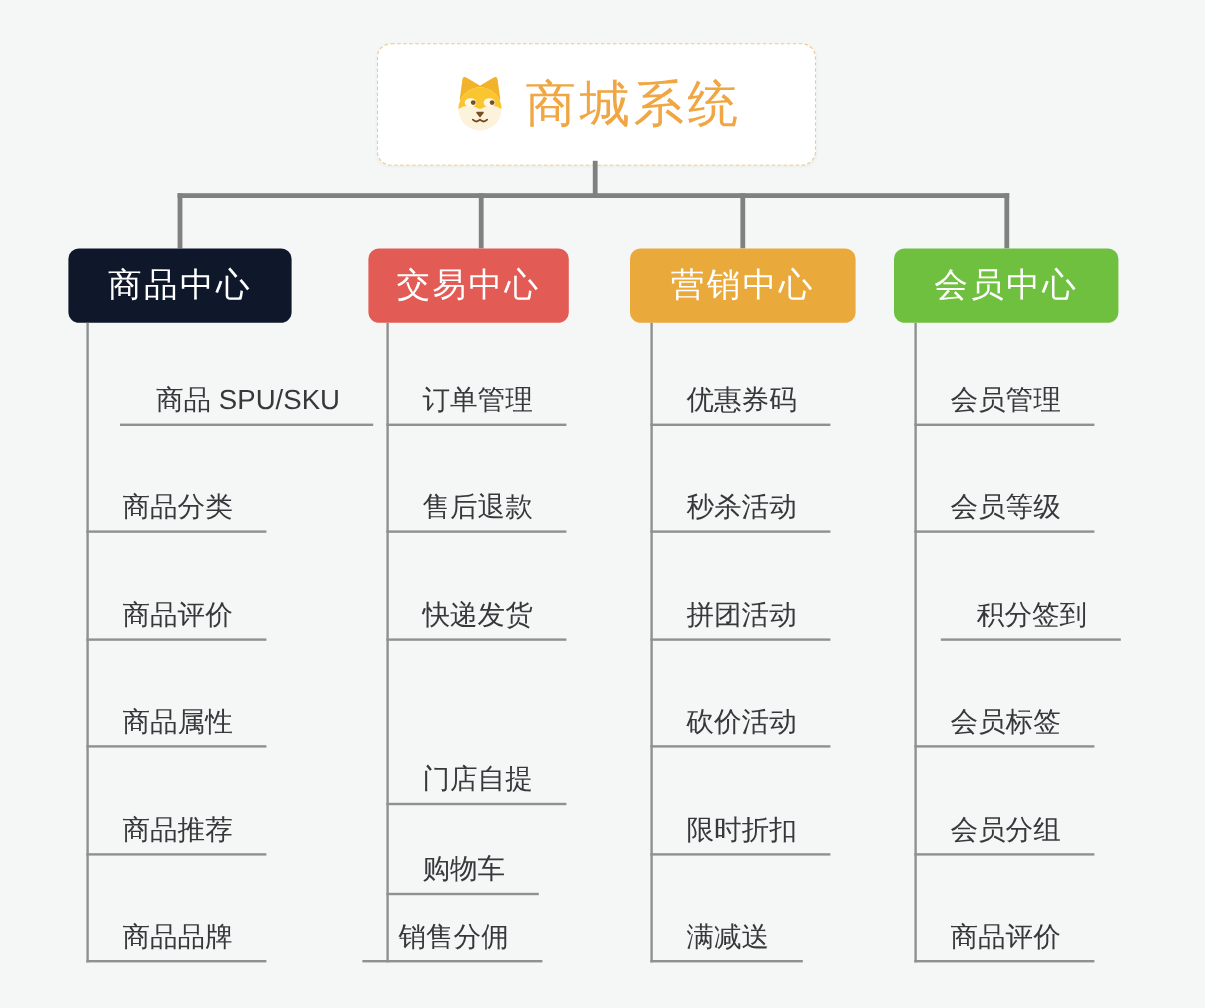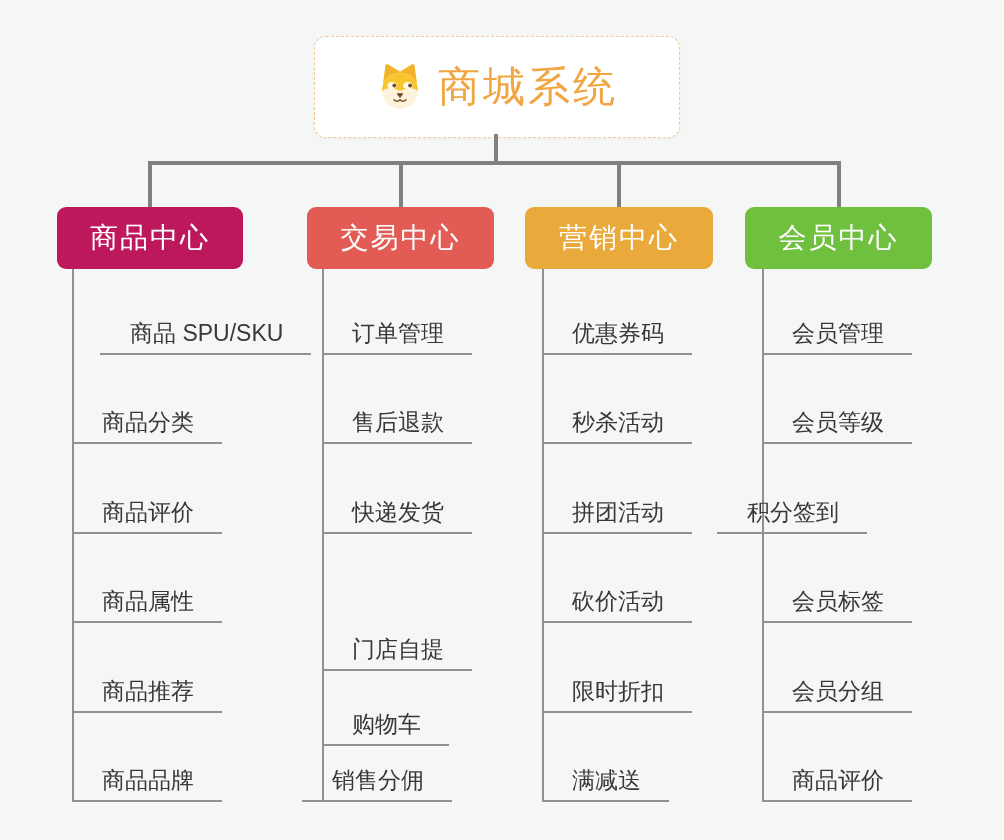--- a/index.html
+++ b/index.html
@@ -54,32 +54,32 @@
       <path d="M24,49 Q28,53 32,49 Q36,53 40,49" stroke="#7A4E22" stroke-width="2" fill="none" stroke-linecap="round"></path>
     </svg>
     <span class="root-title">商城系统</span>
   </div>
 
   <div class="conn" style="left:494px;top:134px;width:4px;height:29px"></div>
   <div class="conn" style="left:148px;top:161px;width:693px;height:4px"></div>
 
   <div id="branches">
       <div class="conn" style="left: 148px; top: 161px; width: 4px; height: 46px;"></div>
-      <div class="branch" style="left: 57px; width: 186px; background: #be185d;">
+      <div class="branch" style="left: 57px; width: 186px; background: #0f172a;">
         <span>商品中心</span>
       </div>
       <div class="vline" style="left: 72px; top: 269px; height: 533px;"></div>
       <div class="item" style="left: 72px; top: 317px; padding-left: 28px;"><span class="item-text">商品 SPU/SKU</span></div>
       <div class="item" style="left: 72px; top: 406px;"><span class="item-text">商品分类</span></div>
       <div class="item" style="left: 72px; top: 496px;"><span class="item-text">商品评价</span></div>
       <div class="item" style="left: 72px; top: 585px;"><span class="item-text">商品属性</span></div>
       <div class="item" style="left: 72px; top: 675px;"><span class="item-text">商品推荐</span></div>
       <div class="item" style="left: 72px; top: 764px;"><span class="item-text">商品品牌</span></div>
       <div class="conn" style="left: 398.5px; top: 161px; width: 4px; height: 46px;"></div>
-      <div class="branch" style="left: 307px; width: 187px; background: rgb(226, 91, 85);">
+      <div class="branch" style="left: 307px; width: 167px; background: rgb(226, 91, 85);">
         <span>交易中心</span>
       </div>
       <div class="vline" style="left: 322px; top: 269px; height: 533px;"></div>
       <div class="item" style="left: 322px; top: 317px;"><span class="item-text">订单管理</span></div>
       <div class="item" style="left: 322px; top: 406px;"><span class="item-text">售后退款</span></div>
       <div class="item" style="left: 322px; top: 496px;"><span class="item-text">快递发货</span></div>
       <div class="item" style="left: 322px; top: 585px; margin-top: 48px;"><span class="item-text">门店自提</span></div>
       <div class="item" style="left: 322px; top: 708px;"><span class="item-text">购物车</span></div>
       <div class="item" style="left: 302px; top: 764px;"><span class="item-text">销售分佣</span></div>
       <div class="conn" style="left: 617px; top: 161px; width: 4px; height: 46px;"></div>
@@ -93,19 +93,19 @@
       <div class="item" style="left: 542px; top: 585px;"><span class="item-text">砍价活动</span></div>
       <div class="item" style="left: 542px; top: 675px;"><span class="item-text">限时折扣</span></div>
       <div class="item" style="left: 542px; top: 764px; text-align: center;"><span class="item-text">满减送</span></div>
       <div class="conn" style="left: 836.5px; top: 161px; width: 4px; height: 46px;"></div>
       <div class="branch" style="left: 745px; width: 187px; background: rgb(112, 192, 64);">
         <span>会员中心</span>
       </div>
       <div class="vline" style="left: 762px; top: 269px; height: 533px;"></div>
       <div class="item" style="left: 762px; top: 317px;"><span class="item-text">会员管理</span></div>
       <div class="item" style="left: 762px; top: 406px;"><span class="item-text">会员等级</span></div>
-      <div class="item" style="left: 717px; top: 496px;"><span class="item-text">积分签到</span></div>
+      <div class="item" style="left: 784px; top: 496px;"><span class="item-text">积分签到</span></div>
       <div class="item" style="left: 762px; top: 585px;"><span class="item-text">会员标签</span></div>
       <div class="item" style="left: 762px; top: 675px;"><span class="item-text">会员分组</span></div>
       <div class="item" style="left: 762px; top: 764px;"><span class="item-text">商品评价</span></div>
     </div>
 
 </div>
 
 </body></html>

